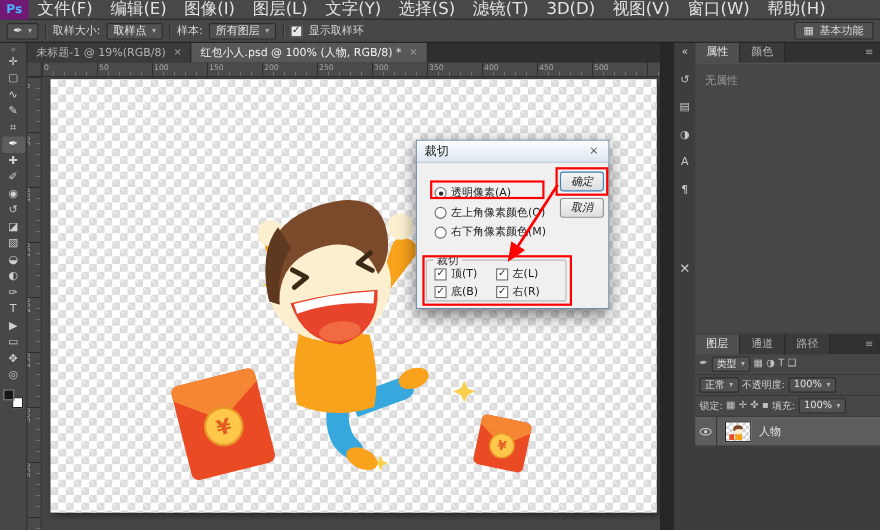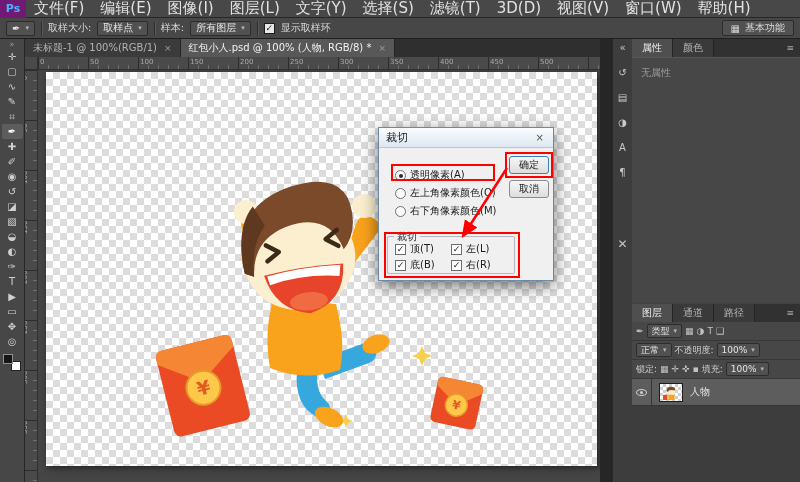--- a/index.html
+++ b/index.html
@@ -128,21 +128,21 @@
   .dlg-body { position:relative; height:132px; font-size:10px; }
   .groupbox { position:absolute; border:1px solid #b9b9b9; border-radius:2px; }
   .grp-legend { position:absolute; top:-7px; left:6px; background:#f0f0f0; padding:0 3px; font-size:10px; color:#333; }
   .ctl-row { position:absolute; display:flex; align-items:center; gap:4px; height:14px; }
   .radio { width:11px; height:11px; border-radius:50%; background:#fdfdfd; border:1px solid #6f6f6f; position:relative; flex:0 0 11px; }
   .radio.checked::after { content:''; position:absolute; left:3px; top:3px; width:4px; height:4px; border-radius:50%; background:#2b2b2b; }
   .dcb { width:11px; height:11px; background:#fdfdfd; border:1px solid #6f6f6f; display:inline-flex;
          align-items:center; justify-content:center; font-size:9px; color:#222; line-height:1; flex:0 0 11px; }
   .dlg-btn { position:absolute; width:40px; height:18px; background:linear-gradient(#f6f6f6,#dddddd);
              border:1px solid #8d8d8d; border-radius:3px; font-size:10px; color:#222;
-             display:flex; align-items:center; justify-content:center; }
+             display:flex; align-items:center; justify-content:center;font-style:italic; }
   .dlg-btn.default { border-color:#3c7fb1; }
   .anno { position:absolute; border:2px solid #ff0000; pointer-events:none; z-index:5; }
   .anno-arrow { position:absolute; inset:0; pointer-events:none; z-index:6; }
 </style>
 </head>
 <body>
 
 <div class="app">
 
   <div class="menubar">
@@ -211,21 +211,21 @@
     <div class="tool">✥</div>
     <div class="tool">◎</div>
     <div class="swatches">
       <span class="swatch-bg"></span>
       <span class="swatch-fg"></span>
     </div>
   </div>
 
   <div class="tabbar">
     <div class="doc-tab">
-      <span>未标题-1 @ 100%(RGB/1)</span>
+      <span>未标题-1 @ 19%(RGB/8)</span>
       <span class="tab-close">×</span>
     </div>
     <div class="doc-tab active">
       <span>红包小人.psd @ 100% (人物, RGB/8) *</span>
       <span class="tab-close">×</span>
     </div>
   </div>
 
   <div class="gutter"></div>
 

